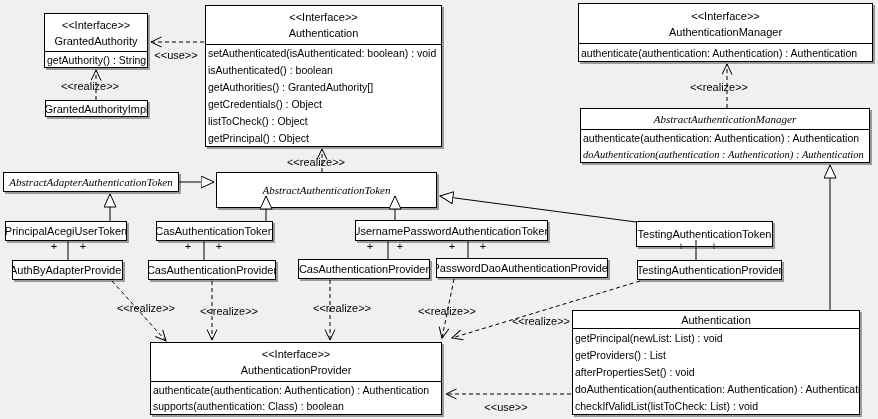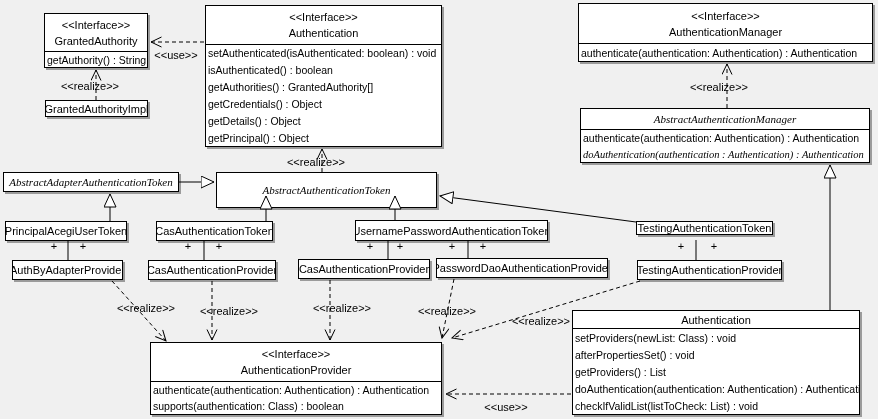--- a/index.html
+++ b/index.html
@@ -54,21 +54,21 @@
       <div class="uml-box" style="left: 205px; top: 5px; width: 237px; height: 142px;">
         <div class="uml-head" style="height: 38px;">
           <div class="uml-stereo">&lt;&lt;Interface&gt;&gt;</div>
           <div class="uml-name">Authentication</div>
         </div>
         <div class="uml-methods">
           <div class="uml-method">setAuthenticated(isAuthenticated: boolean) : void</div>
           <div class="uml-method">isAuthenticated() : boolean</div>
           <div class="uml-method">getAuthorities() : GrantedAuthority[]</div>
           <div class="uml-method">getCredentials() : Object</div>
-          <div class="uml-method">getDetails() : Object</div>
+          <div class="uml-method">listToCheck() : Object</div>
           <div class="uml-method">getPrincipal() : Object</div>
         </div>
       </div>
       <div class="uml-box" style="left: 578px; top: 3px; width: 295px; height: 59px;">
         <div class="uml-head" style="height: 39px;">
           <div class="uml-stereo">&lt;&lt;Interface&gt;&gt;</div>
           <div class="uml-name">AuthenticationManager</div>
         </div>
         <div class="uml-methods">
           <div class="uml-method">authenticate(authentication: Authentication) : Authentication</div>
@@ -101,21 +101,21 @@
       <div class="uml-box" style="left: 156px; top: 221px; width: 117px; height: 20px; text-align: center;">
         <div class="uml-head fill">
           <div class="uml-name">CasAuthenticationToken</div>
         </div>
       </div>
       <div class="uml-box" style="left: 355px; top: 220px; width: 193px; height: 21px;">
         <div class="uml-head fill">
           <div class="uml-name">UsernamePasswordAuthenticationToken</div>
         </div>
       </div>
-      <div class="uml-box" style="left: 636px; top: 221px; width: 137px; height: 14px;">
+      <div class="uml-box" style="left: 636px; top: 221px; width: 137px; height: 26px;">
         <div class="uml-head fill">
           <div class="uml-name">TestingAuthenticationToken</div>
         </div>
       </div>
       <div class="uml-box" style="left: 12px; top: 260px; width: 111px; height: 20px;">
         <div class="uml-head fill">
           <div class="uml-name">AuthByAdapterProvider</div>
         </div>
       </div>
       <div class="uml-box" style="left: 148px; top: 260px; width: 128px; height: 20px;">
@@ -146,23 +146,23 @@
         <div class="uml-methods">
           <div class="uml-method">authenticate(authentication: Authentication) : Authentication</div>
           <div class="uml-method">supports(authentication: Class) : boolean</div>
         </div>
       </div>
       <div class="uml-box" style="left: 572px; top: 310px; width: 288px; height: 105px;">
         <div class="uml-head" style="height: 17px;">
           <div class="uml-name">Authentication</div>
         </div>
         <div class="uml-methods">
-          <div class="uml-method">setProviders(newList: Class) : void</div>
+          <div class="uml-method">getPrincipal(newList: List) : void</div>
+          <div class="uml-method">getProviders() : List</div>
           <div class="uml-method">afterPropertiesSet() : void</div>
-          <div class="uml-method">getProviders() : List</div>
           <div class="uml-method">doAuthentication(authentication: Authentication) : Authentication</div>
           <div class="uml-method">checkIfValidList(listToCheck: List) : void</div>
         </div>
       </div>
     </div>
   <svg id="edges" width="878" height="419" viewBox="0 0 878 419">
     <defs>
       <marker id="m-tri" markerUnits="userSpaceOnUse" markerWidth="15" markerHeight="15" refX="13.5" refY="6.5" orient="auto">
         <path d="M0.5,0.5 L13.5,6.5 L0.5,12.5 Z" fill="#ffffff" stroke="#000000" stroke-width="1"></path>
       </marker>

